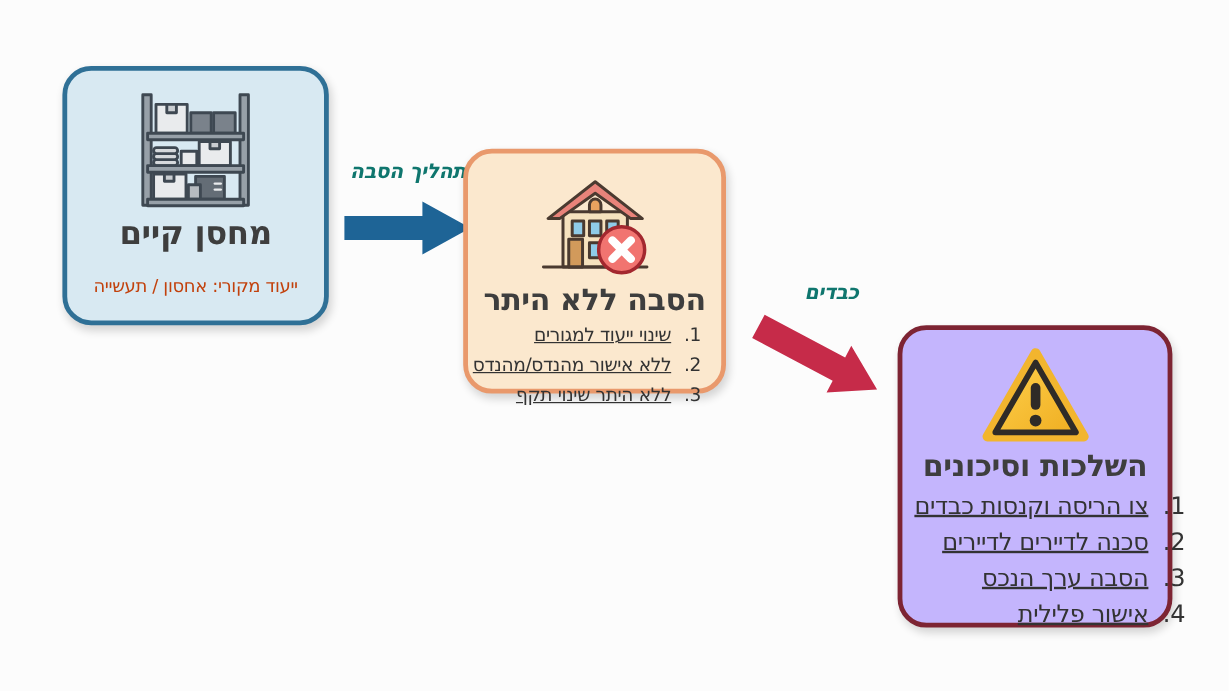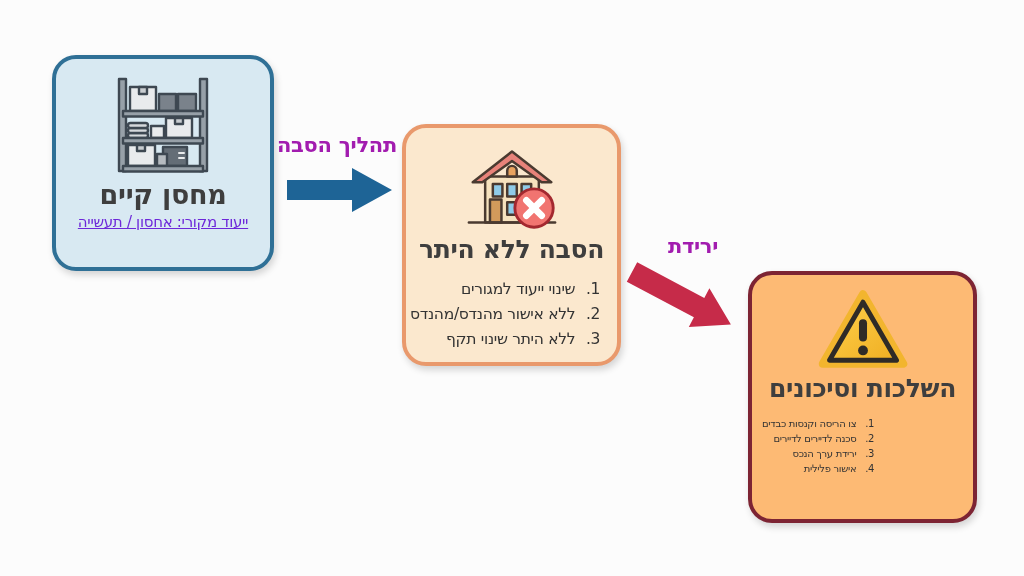--- a/index.html
+++ b/index.html
@@ -15,52 +15,54 @@
     box-shadow:2px 4px 7px rgba(0,0,0,0.16);
     display:flex; flex-direction:column; align-items:center;
     text-align:center;
   }
   .box-warehouse {
     left:52px; top:55px; width:222px; height:216px;
     background:#D8E9F2; border:4px solid #2F7096;
     padding-top:16px;
   }
   .box-conversion {
-    left:402px; top:124px; width:219px; height:242px;
+    left:386px; top:124px; width:219px; height:204px;
     background:#FBE8CE; border:4px solid #E9996C;
     padding-top:12px;
   }
   .box-consequences {
     left:748px; top:271px; width:229px; height:252px;
-    background:#fdba74; border:4px solid #7D2433;
+    background:#c4b5fd; border:4px solid #7D2433;
     padding-top:12px;
   }
   .icon-wrap { flex:0 0 auto; line-height:0; }
   .box-title {
     margin:4px 0 0; font-weight:bold; color:#3E3E3E;
     font-size:27px; line-height:1.15; letter-spacing:-0.3px;
     white-space:nowrap;
   }
   .box-conversion .box-title, .box-consequences .box-title { font-size:25px; }
   .box-subtitle {
-    margin:3px 0 0; font-size:15px; color:#6d28d9;
-    white-space:nowrap; letter-spacing:-0.3px;text-decoration:underline;
+    margin:19px 0 0; font-size:15px; color:#c2410c;
+    white-space:nowrap; letter-spacing:-0.3px;
   }
   ol.box-list {
-    margin:12px 0 0; padding:0; padding-inline-start:26px; padding-inline-end:4px;
+    margin:2px 0 0; padding:0; padding-inline-start:26px; padding-inline-end:4px;
     list-style:decimal; text-align:right; color:#333333;
     align-self:flex-end;
+    text-decoration:underline;
   }
   .box-conversion ol.box-list { font-size:15.5px; line-height:1.62; }
-  .box-consequences ol.box-list { font-size:10px; line-height:1.5; margin-inline-end:6px; }
+  .box-consequences ol.box-list { font-size:20px; line-height:1.5; margin-inline-end:6px; }
   ol.box-list li { white-space:nowrap; letter-spacing:-0.3px; padding-inline-start:6px; }
   .arrow-label {
-    position:absolute; font-weight:bold; color:#a21caf;
-    font-size:21px; text-align:center; white-space:nowrap;
+    position:absolute; font-weight:bold; color:#0f766e;
+    font-size:17px; text-align:center; white-space:nowrap;
     letter-spacing:-0.3px;
+    font-style:italic;
   }
   .label-process { left:283px; top:133px; width:114px; }
   .label-consequence { left:650px; top:234px; width:86px; }
   .arrow-svg { position:absolute; }
   .arrow-process { left:286px; top:160px; }
   .arrow-consequence { left:626px; top:260px; }
 </style>
 </head>
 <body>
 
@@ -142,21 +144,21 @@
       </svg>
     </div>
     <h2 class="box-title">הסבה ללא היתר</h2>
     <ol class="box-list">
       <li>שינוי ייעוד למגורים</li>
       <li>ללא אישור מהנדס/מהנדס</li>
       <li>ללא היתר שינוי תקף</li>
     </ol>
   </section>
 
-  <div class="arrow-label label-consequence">ירידת</div>
+  <div class="arrow-label label-consequence">כבדים</div>
   <svg class="arrow-svg arrow-consequence" width="116" height="74" viewBox="0 0 116 74">
     <polygon points="0.8,21.7 67.9,57.3 62.8,67.0 104.9,64.5 83.4,28.2 78.3,37.9 11.2,2.3" fill="#C62B49"></polygon>
   </svg>
 
   <section class="box box-consequences">
     <div class="icon-wrap">
       <svg width="90" height="84" viewBox="0 0 100 94">
         <defs>
           <linearGradient id="warnGrad" x1="0" y1="0" x2="1" y2="1">
             <stop offset="0" stop-color="#FFD04B"></stop>
@@ -169,18 +171,18 @@
         <polygon points="50,17 87.5,82 12.5,82" fill="url(#warnGrad)" stroke="#2F2B27" stroke-width="5.5" stroke-linejoin="round"></polygon>
 
         <rect x="45.5" y="36" width="9" height="25" rx="4.5" fill="#2F2B27"></rect>
         <circle cx="50" cy="71" r="5.5" fill="#2F2B27"></circle>
       </svg>
     </div>
     <h2 class="box-title">השלכות וסיכונים</h2>
     <ol class="box-list">
       <li>צו הריסה וקנסות כבדים</li>
       <li>סכנה לדיירים לדיירים</li>
-      <li>ירידת ערך הנכס</li>
+      <li>הסבה ערך הנכס</li>
       <li>אישור פלילית</li>
     </ol>
   </section>
 
 </div>
 
 </body></html>

